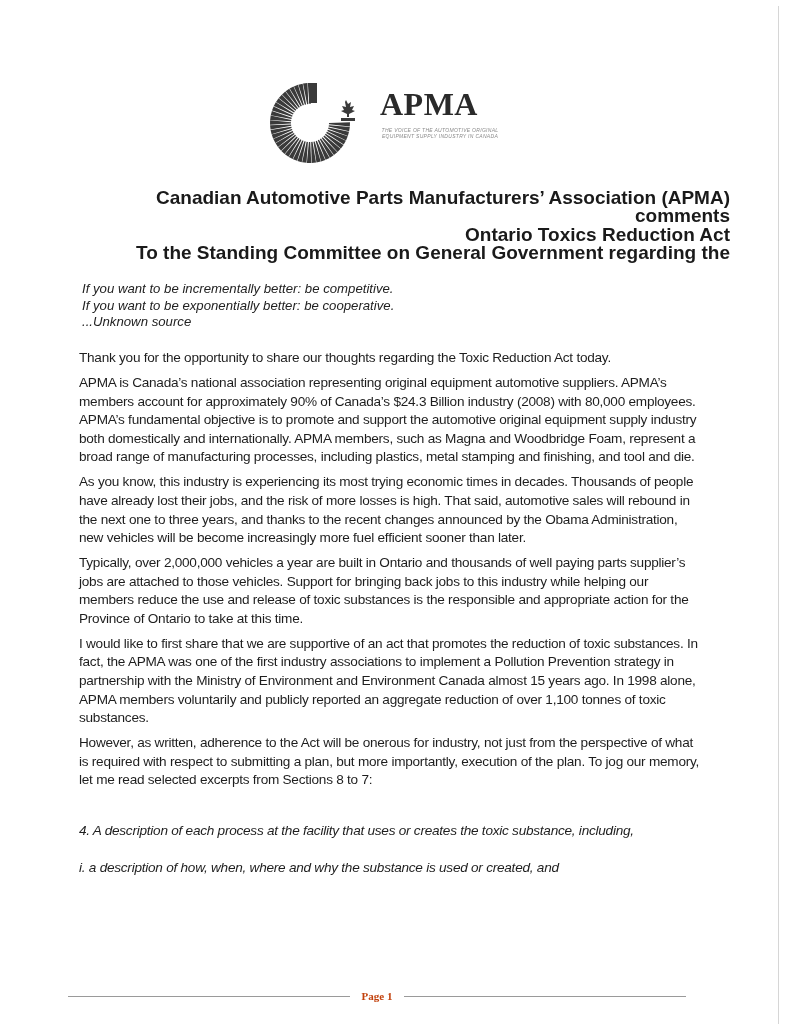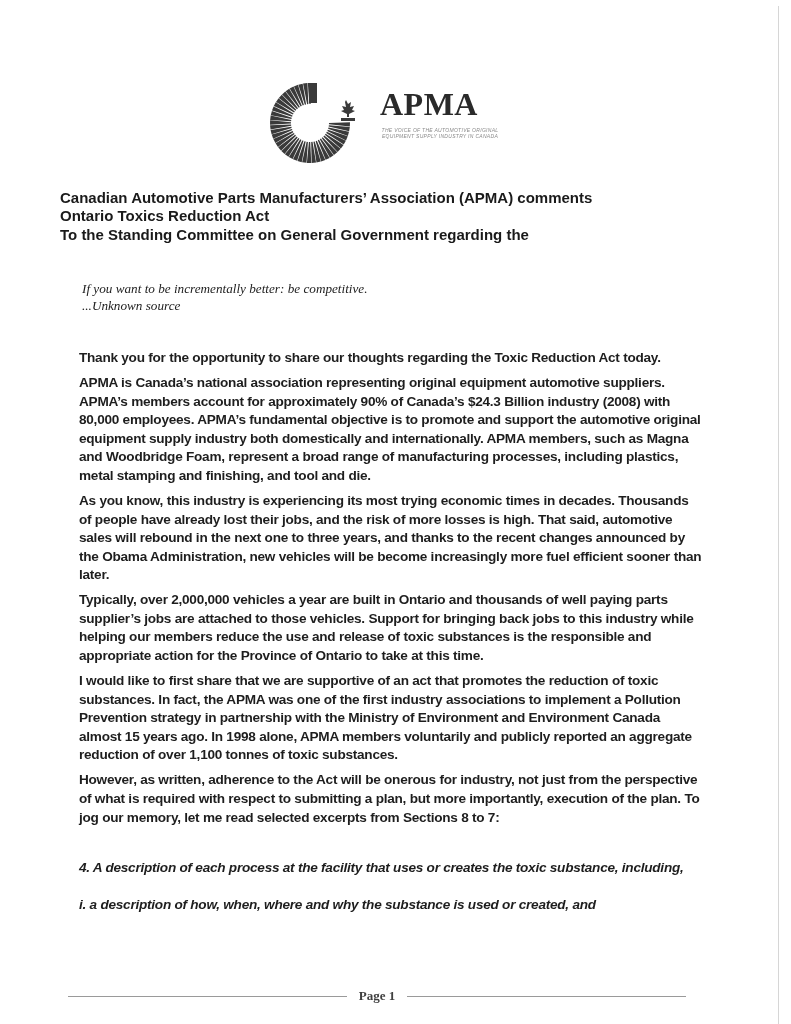--- a/index.html
+++ b/index.html
@@ -19,47 +19,46 @@
       font-family: "Liberation Serif", "DejaVu Serif", serif; font-size: 32px; font-weight: bold;
       color: #2a2a2a; letter-spacing: 0.5px; text-align: center;
     }
     .logo .tagline {
       position: absolute; left: 102px; top: 45px; width: 140px;
       font-family: "Liberation Sans", sans-serif; font-size: 5px; line-height: 6px;
       color: #8a8a8a; text-transform: uppercase; font-style: italic; text-align: center; letter-spacing: 0.3px;
     }
     
     .title-block {
-      position: absolute; left: 60px; top: 189px; width: 670px; text-align: left;
-      font-weight: bold; font-size: 15px; line-height: 18.3px; color: #1a1a1a;
+      position: absolute; left: 60px; top: 189px; width: 670px; text-align: right;
+      font-weight: bold; font-size: 19px; line-height: 18.3px; color: #1a1a1a;
     }
     
     .epigraph {
       position: absolute; left: 82px; top: 281px; width: 400px;
-      font-family: Liberation Serif, serif; font-style: italic;
+      font-family: Liberation Sans, sans-serif; font-style: italic;
       font-size: 13.2px; line-height: 16.6px; color: #222;
     }
     
     .body-text {
       position: absolute; left: 79px; top: 349px; width: 625px;
       font-size: 13.6px; line-height: 18.6px; color: #1e1e1e;
       letter-spacing: -0.25px;
-      font-weight: bold;
     }
     .body-text p { margin: 0 0 6.4px 0; }
     .body-text p.quote { font-style: italic; margin-top: 32px; margin-bottom: 18px; }
     
     .footer {
       position: absolute; left: 68px; top: 986px; width: 618px; height: 20px;
       display: flex; align-items: center;
     }
     .footer .rule { flex: 1; height: 1px; background: #9a9a9a; }
     .footer .page-label {
       padding: 0 12px;
-      font-family: "Liberation Serif", "DejaVu Serif", serif; font-weight: bold; font-size: 13px; color: #404040;
+      font-family: "Liberation Serif", "DejaVu Serif", serif; font-weight: bold; font-size: 11px; color: #c2410c;
     }
   </style>
 </head>
 <body>
 
 <div class="right-rule"></div>
 
 <div class="logo">
   <svg class="emblem" width="100" height="82" viewBox="0 0 100 82" id="emblem">
       <polygon points="41.37,22.01 39.80,1.06 44.20,1.06 42.63,22.01" fill="#3a3a3a"></polygon>
@@ -111,20 +110,21 @@
 </div>
 
 <div class="title-block">
   <div>Canadian Automotive Parts Manufacturers’ Association (APMA) comments</div>
   <div>Ontario Toxics Reduction Act</div>
   <div>To the Standing Committee on General Government regarding the</div>
 </div>
 
 <div class="epigraph">
   <div>If you want to be incrementally better: be competitive.</div>
+  <div>If you want to be exponentially better: be cooperative.</div>
   <div>...Unknown source</div>
 </div>
 
 <div class="body-text">
   <p>Thank you for the opportunity to share our thoughts regarding the Toxic Reduction Act today.</p>
   <p>APMA is Canada’s national association representing original equipment automotive suppliers. APMA’s members account for approximately 90% of Canada’s $24.3 Billion industry (2008) with 80,000 employees. APMA’s fundamental objective is to promote and support the automotive original equipment supply industry both domestically and internationally. APMA members, such as Magna and Woodbridge Foam, represent a broad range of manufacturing processes, including plastics, metal stamping and finishing, and tool and die.</p>
   <p>As you know, this industry is experiencing its most trying economic times in decades. Thousands of people have already lost their jobs, and the risk of more losses is high. That said, automotive sales will rebound in the next one to three years, and thanks to the recent changes announced by the Obama Administration, new vehicles will be become increasingly more fuel efficient sooner than later.</p>
   <p>Typically, over 2,000,000 vehicles a year are built in Ontario and thousands of well paying parts supplier’s jobs are attached to those vehicles. Support for bringing back jobs to this industry while helping our members reduce the use and release of toxic substances is the responsible and appropriate action for the Province of Ontario to take at this time.</p>
   <p>I would like to first share that we are supportive of an act that promotes the reduction of toxic substances. In fact, the APMA was one of the first industry associations to implement a Pollution Prevention strategy in partnership with the Ministry of Environment and Environment Canada almost 15 years ago. In 1998 alone, APMA members voluntarily and publicly reported an aggregate reduction of over 1,100 tonnes of toxic substances.</p>
   <p>However, as written, adherence to the Act will be onerous for industry, not just from the perspective of what is required with respect to submitting a plan, but more importantly, execution of the plan. To jog our memory, let me read selected excerpts from Sections 8 to 7:</p>

